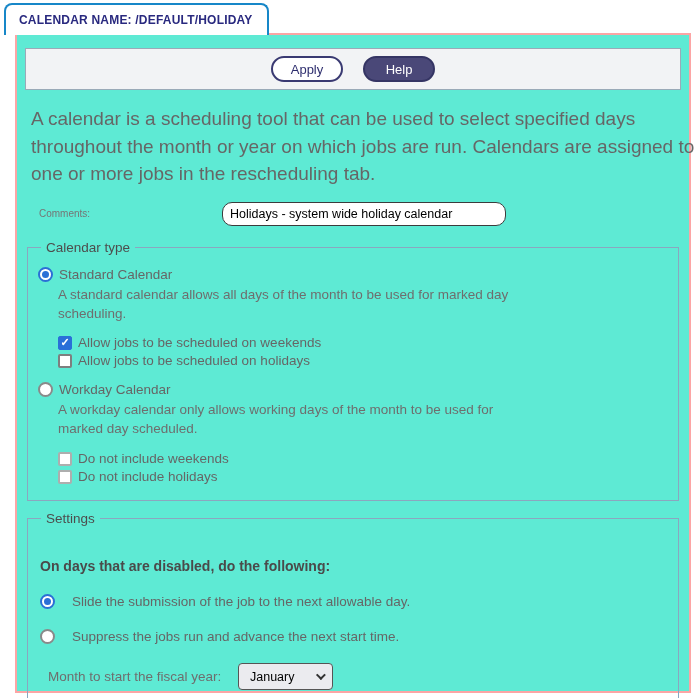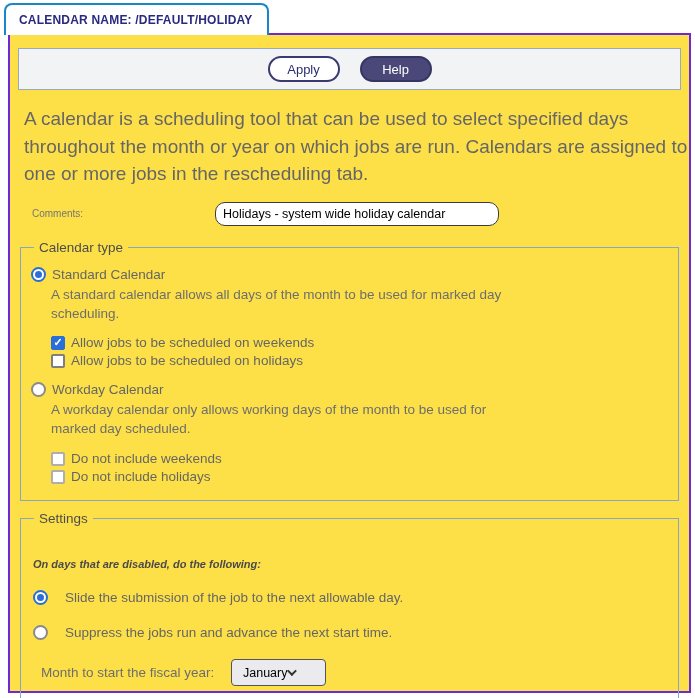--- a/index.html
+++ b/index.html
@@ -22,24 +22,24 @@
     border-radius: 8px 8px 0 0;
     color: #29297f;
     font-size: 12px;
     font-weight: bold;
     letter-spacing: 0.2px;
     z-index: 2;
   }
   
   .panel {
     position: relative;
-    margin: -2px 4px 0 8px;
+    margin: -2px 4px 0 15px;
     height: 660px;
-    border: 2px solid #6d28d9;
-    background: #fde047;
+    border: 2px solid #fca5a5;
+    background: #5eead4;
     padding: 13px 8px 8px 8px;
     z-index: 1;
   }
   
   .toolbar {
     height: 42px;
     background: #f2f3f5;
     border: 1px solid #9aaab8;
     display: flex;
     align-items: center;
@@ -161,43 +161,43 @@
     font-size: 11px;
     font-weight: bold;
     line-height: 1;
   }
   .checkbox.unchecked { background: #ffffff; border: 2px solid #7f7f7f; }
   .checkbox.disabled { background: #ffffff; border: 2px solid #aeaeae; }
   
   .settings-heading {
     font-weight: bold;
     color: #4a4a4a;
-    font-size: 11px;
+    font-size: 14px;
     margin: 28px 0 6px 4px;
-    font-style: italic;
   }
   .settings-radio { margin: 20px 0 0 4px; gap: 17px; }
   .fiscal-row {
     display: flex;
     align-items: center;
     margin: 19px 0 4px 12px;
   }
   .fiscal-row .field-label {
     width: 190px;
     color: #6e6e6e;
     font-size: 13.5px;
   }
   .select {
     width: 95px;
     height: 27px;
     background: #ebebef;
     border: 1px solid #555555;
     border-radius: 4px;
     display: flex;
     align-items: center;
+    justify-content: space-between;
     padding: 0 9px 0 11px;
     font-size: 12.5px;
     color: #000000;
     cursor: pointer;
   }
   .chevron {
     width: 7px; height: 7px;
     border-right: 2px solid #333333;
     border-bottom: 2px solid #333333;
     transform: rotate(45deg) translateY(-2px);

